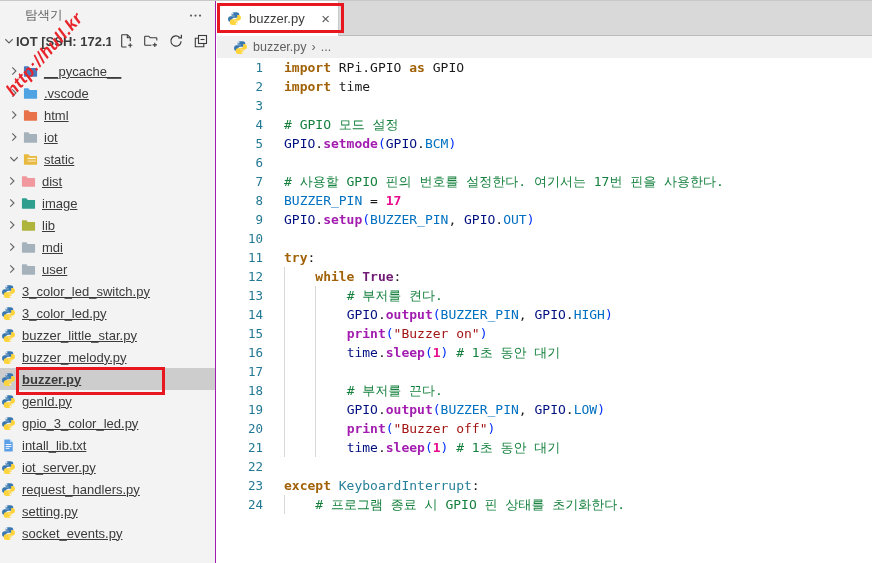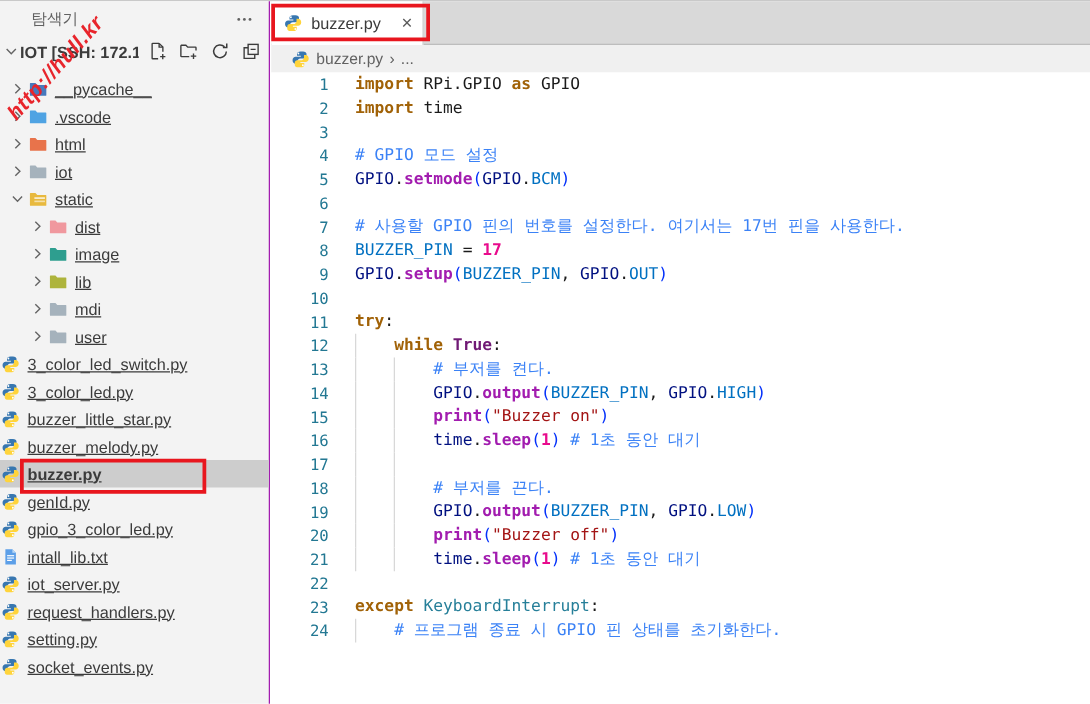--- a/index.html
+++ b/index.html
@@ -19,21 +19,21 @@
                              white-space:nowrap; overflow:hidden; flex:0 1 auto; }
   .ws-actions { display:flex; gap:8px; margin-left:6px; }
   .ws-actions .icon-btn { width:17px; height:17px; display:flex; align-items:center; justify-content:center; cursor:pointer; }
   .tree { margin-top:7px; }
   .row { height:22px; display:flex; align-items:center; font-size:13px; color:#3b3b3b;
          white-space:nowrap; cursor:pointer;text-decoration:underline; }
   .row .chev { width:16px; height:16px; flex:0 0 16px; display:flex; align-items:center; justify-content:center; }
   .row .ficon { width:16px; height:16px; flex:0 0 16px; margin-right:6px; display:flex; align-items:center; justify-content:center; }
   .row.selected { background:#cdcdcd; font-weight:bold; }
   .lvl0 { padding-left:6px; }
-  .lvl1 { padding-left:22px; }
+  .lvl1 { padding-left:4px; }
   .filerow { }
 
   
   .tabbar { position:absolute; left:217px; top:0; right:0; height:35px;
             background:#d9d9d9; border-bottom:1px solid #bdbdbd; display:flex; }
   .tab { width:122px; height:35px; background:#fff; display:flex; align-items:center;
          padding:0 8px 0 10px; gap:6px; font-size:13px; color:#3b3b3b;
          border-right:1px solid #c9c9c9; cursor:pointer; }
   .tab .close { margin-left:auto; color:#5a5a5a; font-size:15px; line-height:1; cursor:pointer; }
   .breadcrumbs { position:absolute; left:217px; top:35px; right:0; height:22px;
@@ -48,21 +48,21 @@
   .line.current { background:#fbf3d9; }
   .lnum { position:absolute; left:0; top:0; width:46px; text-align:right;
           color:#237893; font-size:12.5px; }
   .line.current .lnum { color:#0b216f; }
   .ig { position:absolute; top:0; bottom:0; width:1px; background:#d8d8d8; }
 
   .tk-kw   { color:#a16207; font-weight:bold; }
   .tk-fn   { color:#a21caf; font-weight:bold; }
   .tk-const{ color:#0070c1; }
   .tk-bool { color:#701a75; font-weight:bold; }
-  .tk-cmt  { color:#3b82f6; }
+  .tk-cmt  { color:#15803d; }
   .tk-str  { color:#a31515; }
   .tk-num  { color:#e80b8c; font-weight:bold; }
   .tk-pl   { color:#001080; }
   .tk-mod  { color:#1b1b1b; }
   .tk-op   { color:#1b1b1b; }
   .tk-br   { color:#0431fa; }
   .tk-cls  { color:#267f99; }
 
   
   .annot { position:absolute; border:3px solid #e8161e; pointer-events:none; }

